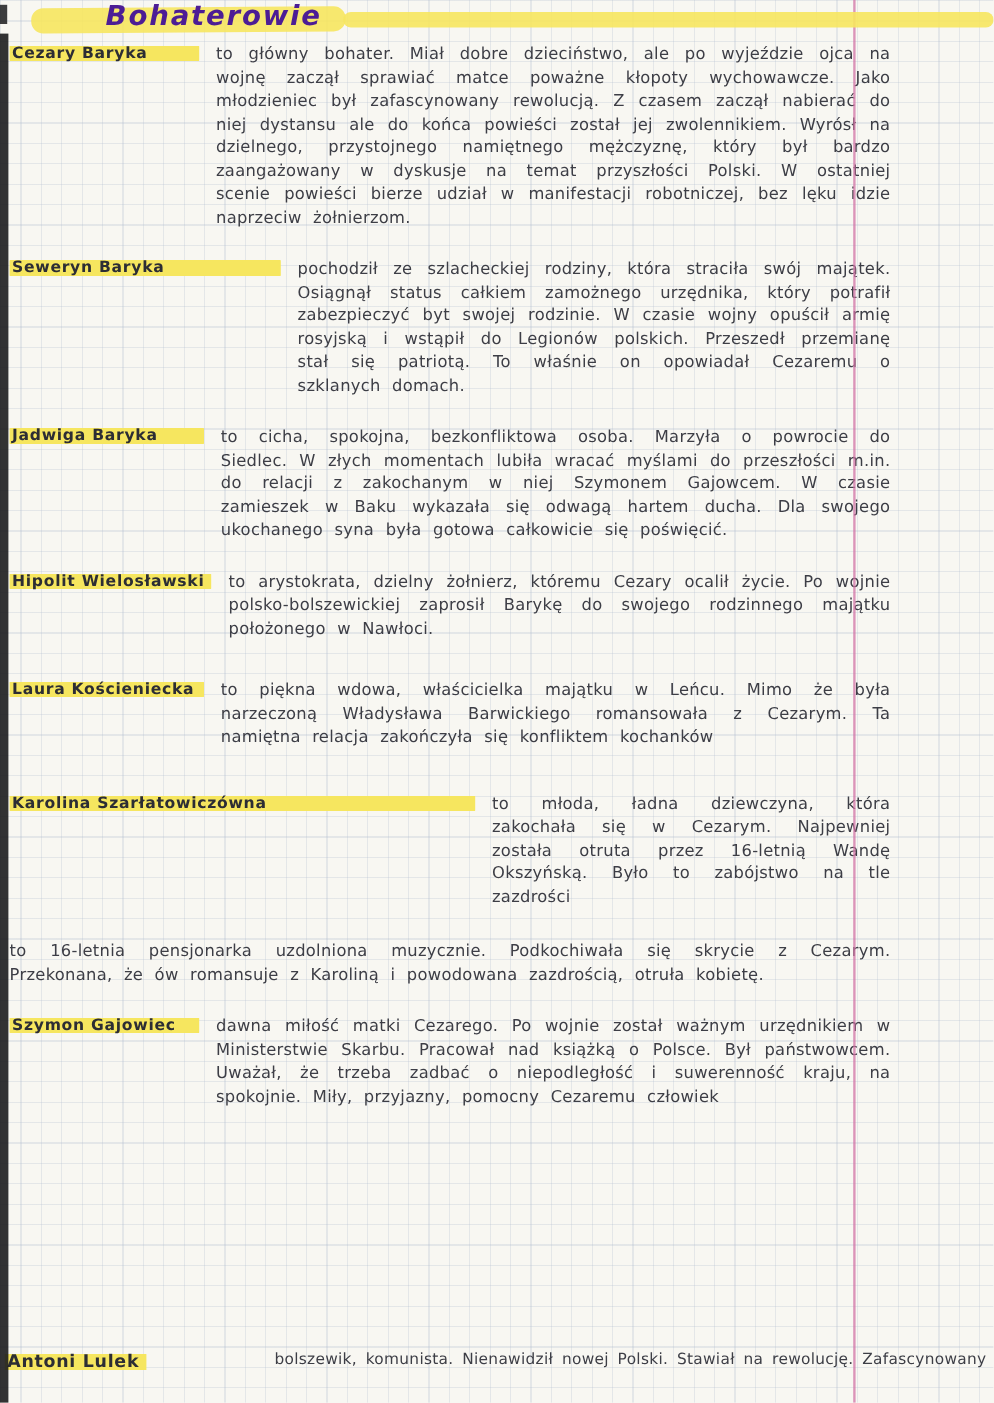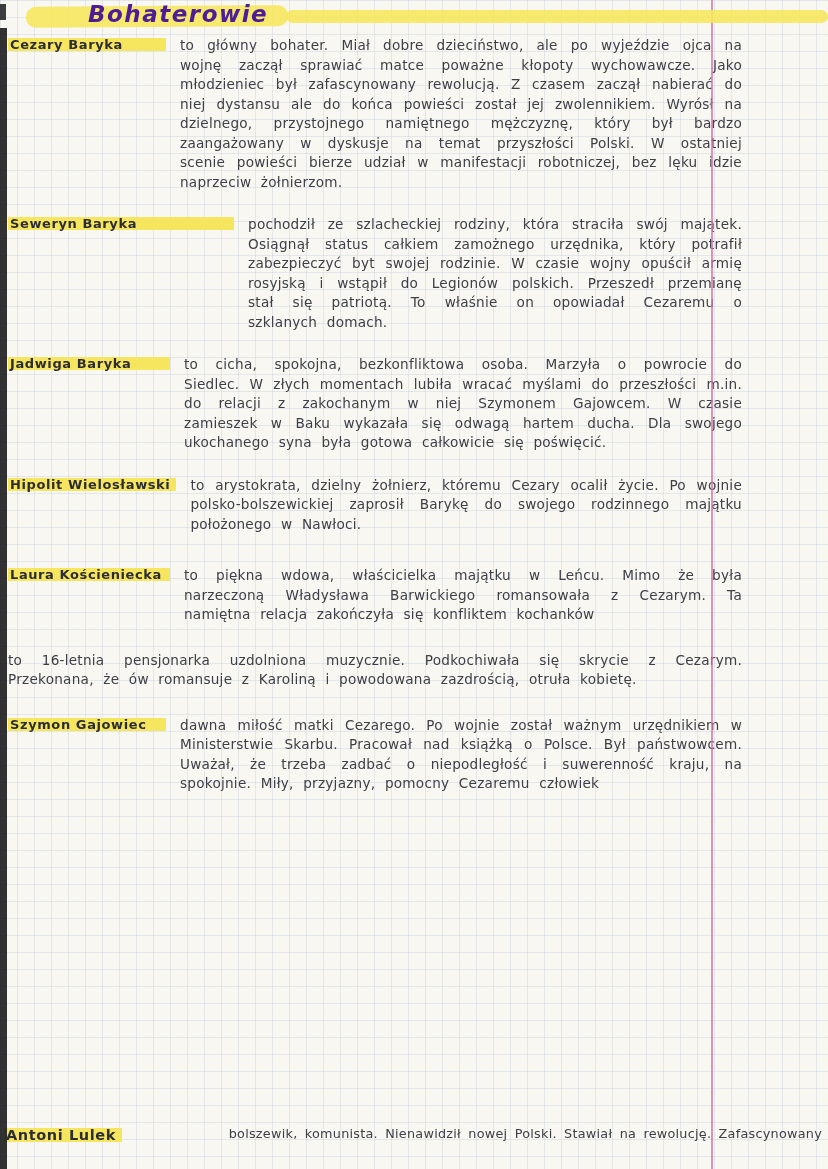--- a/index.html
+++ b/index.html
@@ -69,23 +69,23 @@
     text-align:justify;word-spacing:5px;letter-spacing:.25px;
   }
   
   .entry:nth-child(1) .entry-name{min-width:158px;}
   .entry:nth-child(2) .entry-name{min-width:226px;}
   .entry:nth-child(3) .entry-name{min-width:162px;}
   .entry:nth-child(4) .entry-name{min-width:158px;}
   .entry:nth-child(5) .entry-name{min-width:162px;}
   .entry:nth-child(6) .entry-name{min-width:388px;}
   .entry:nth-child(7) .entry-name{min-width:158px;}
-  .entry:nth-child(8) .entry-name{min-width:158px;margin-left:40px;}
+  .entry:nth-child(8) .entry-name{min-width:158px;}
   .entry:nth-child(4){margin-bottom:32px;}
-  .entry:nth-child(5){margin-bottom:26px;}
+  .entry:nth-child(5){margin-bottom:36px;}
   .entry:nth-child(6){margin-bottom:26px;}
   .entry-last{
     position:absolute;left:4px;top:1126px;width:818px;z-index:1;
     display:flex;gap:10px;align-items:flex-start;
   }
   .entry-last .entry-name{font-size:14.5px;min-width:0;text-align:right;}
   .entry-last .entry-desc{font-size:12.8px;line-height:16px;word-spacing:3px;text-align:right;}
 </style>
 </head>
 <body>
@@ -116,20 +116,24 @@
   </div>
   <div class="entry">
     <span class="entry-name">Hipolit Wielosławski</span>
     <div class="entry-desc">to arystokrata, dzielny żołnierz, któremu Cezary ocalił życie. Po wojnie polsko-bolszewickiej zaprosił Barykę do swojego rodzinnego majątku położonego w Nawłoci.</div>
   </div>
   <div class="entry">
     <span class="entry-name">Laura Kościeniecka</span>
     <div class="entry-desc">to piękna wdowa, właścicielka majątku w Leńcu. Mimo że była narzeczoną Władysława Barwickiego romansowała z Cezarym. Ta namiętna relacja zakończyła się konfliktem kochanków</div>
   </div>
   <div class="entry">
+    <span class="entry-name">Karolina Szarłatowiczówna</span>
+    <div class="entry-desc">to młoda, ładna dziewczyna, która zakochała się w Cezarym. Najpewniej została otruta przez 16-letnią Wandę Okszyńską. Było to zabójstwo na tle zazdrości</div>
+  </div>
+  <div class="entry">
     <div class="entry-desc">to 16-letnia pensjonarka uzdolniona muzycznie. Podkochiwała się skrycie z Cezarym. Przekonana, że ów romansuje z Karoliną i powodowana zazdrością, otruła kobietę.</div>
   </div>
   <div class="entry">
     <span class="entry-name">Szymon Gajowiec</span>
     <div class="entry-desc">dawna miłość matki Cezarego. Po wojnie został ważnym urzędnikiem w Ministerstwie Skarbu. Pracował nad książką o Polsce. Był państwowcem. Uważał, że trzeba zadbać o niepodległość i suwerenność kraju, na spokojnie. Miły, przyjazny, pomocny Cezaremu człowiek</div>
   </div>
 </div>
 
 <div class="entry-last">
   <span class="entry-name">Antoni Lulek</span>

